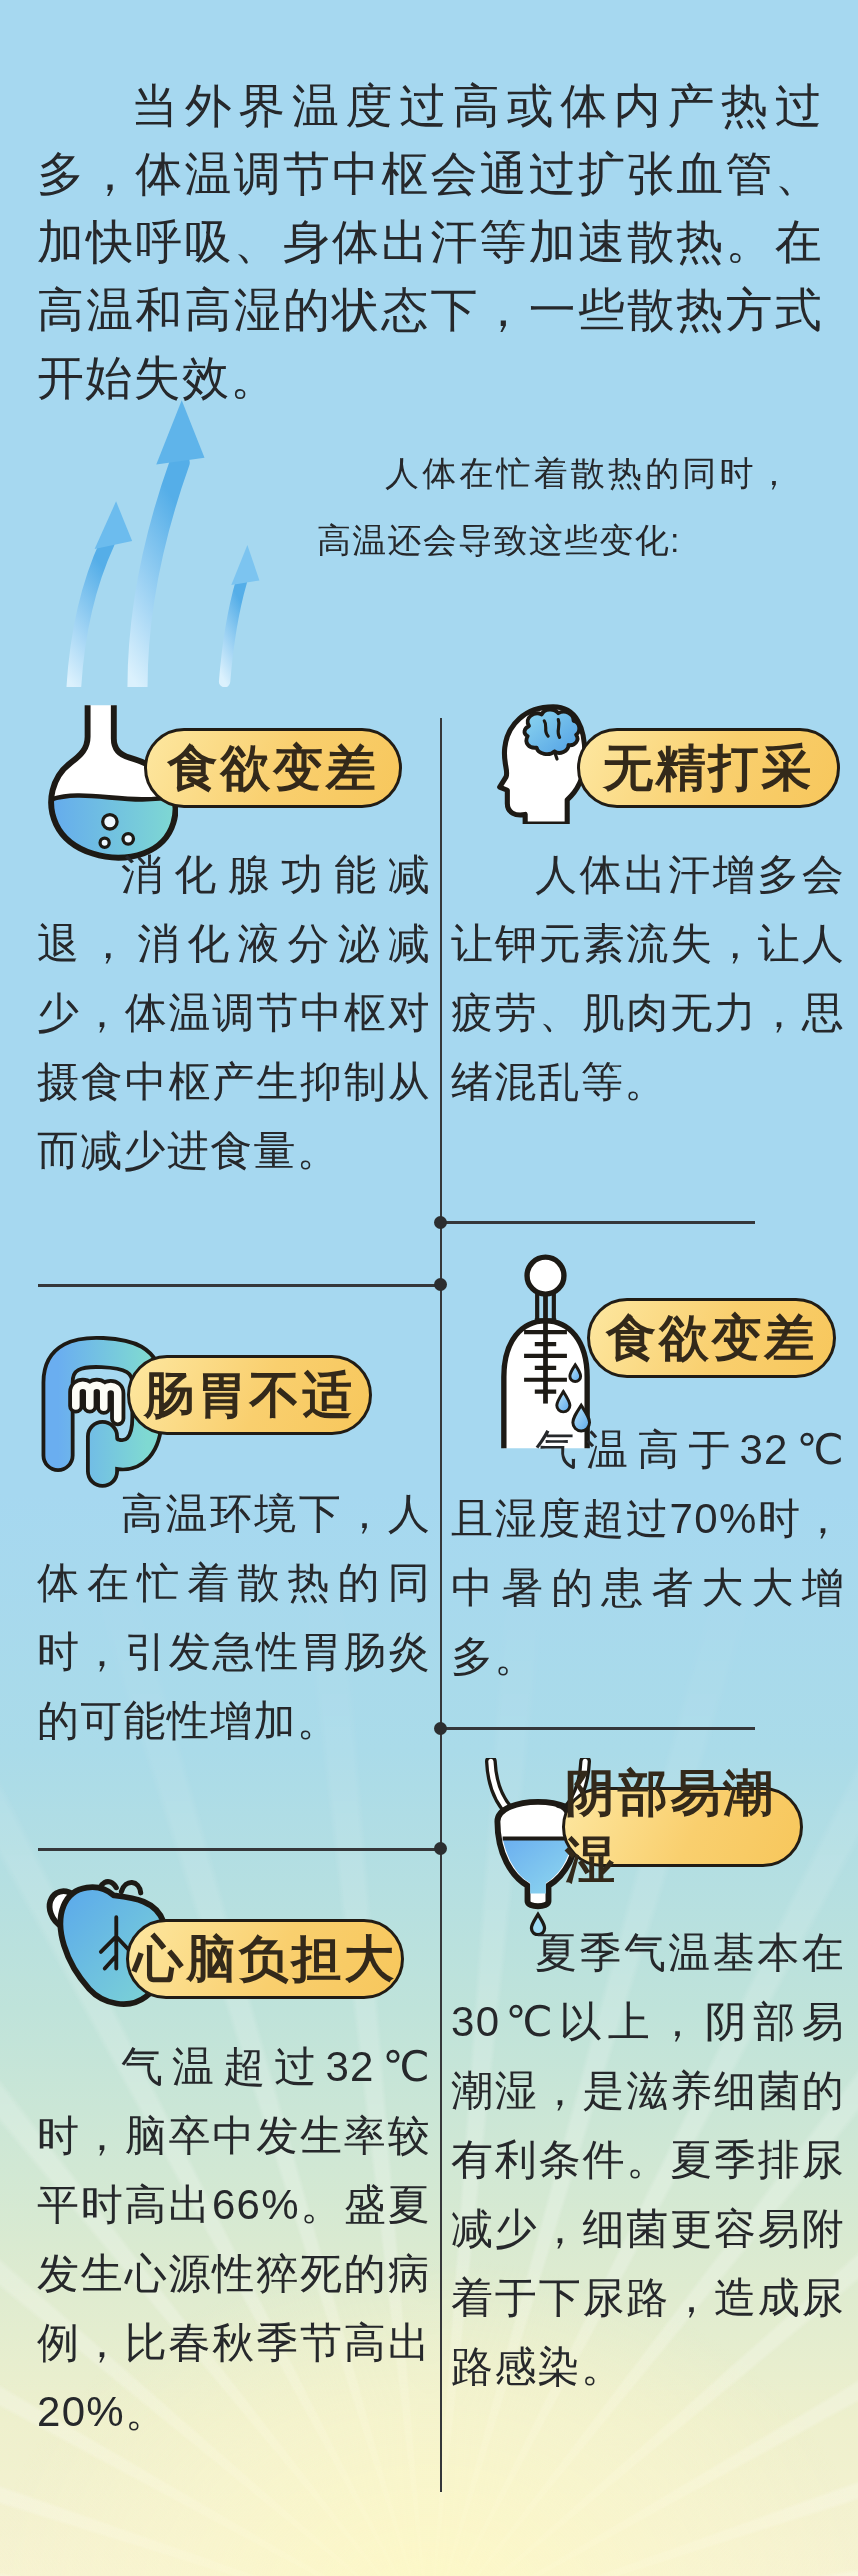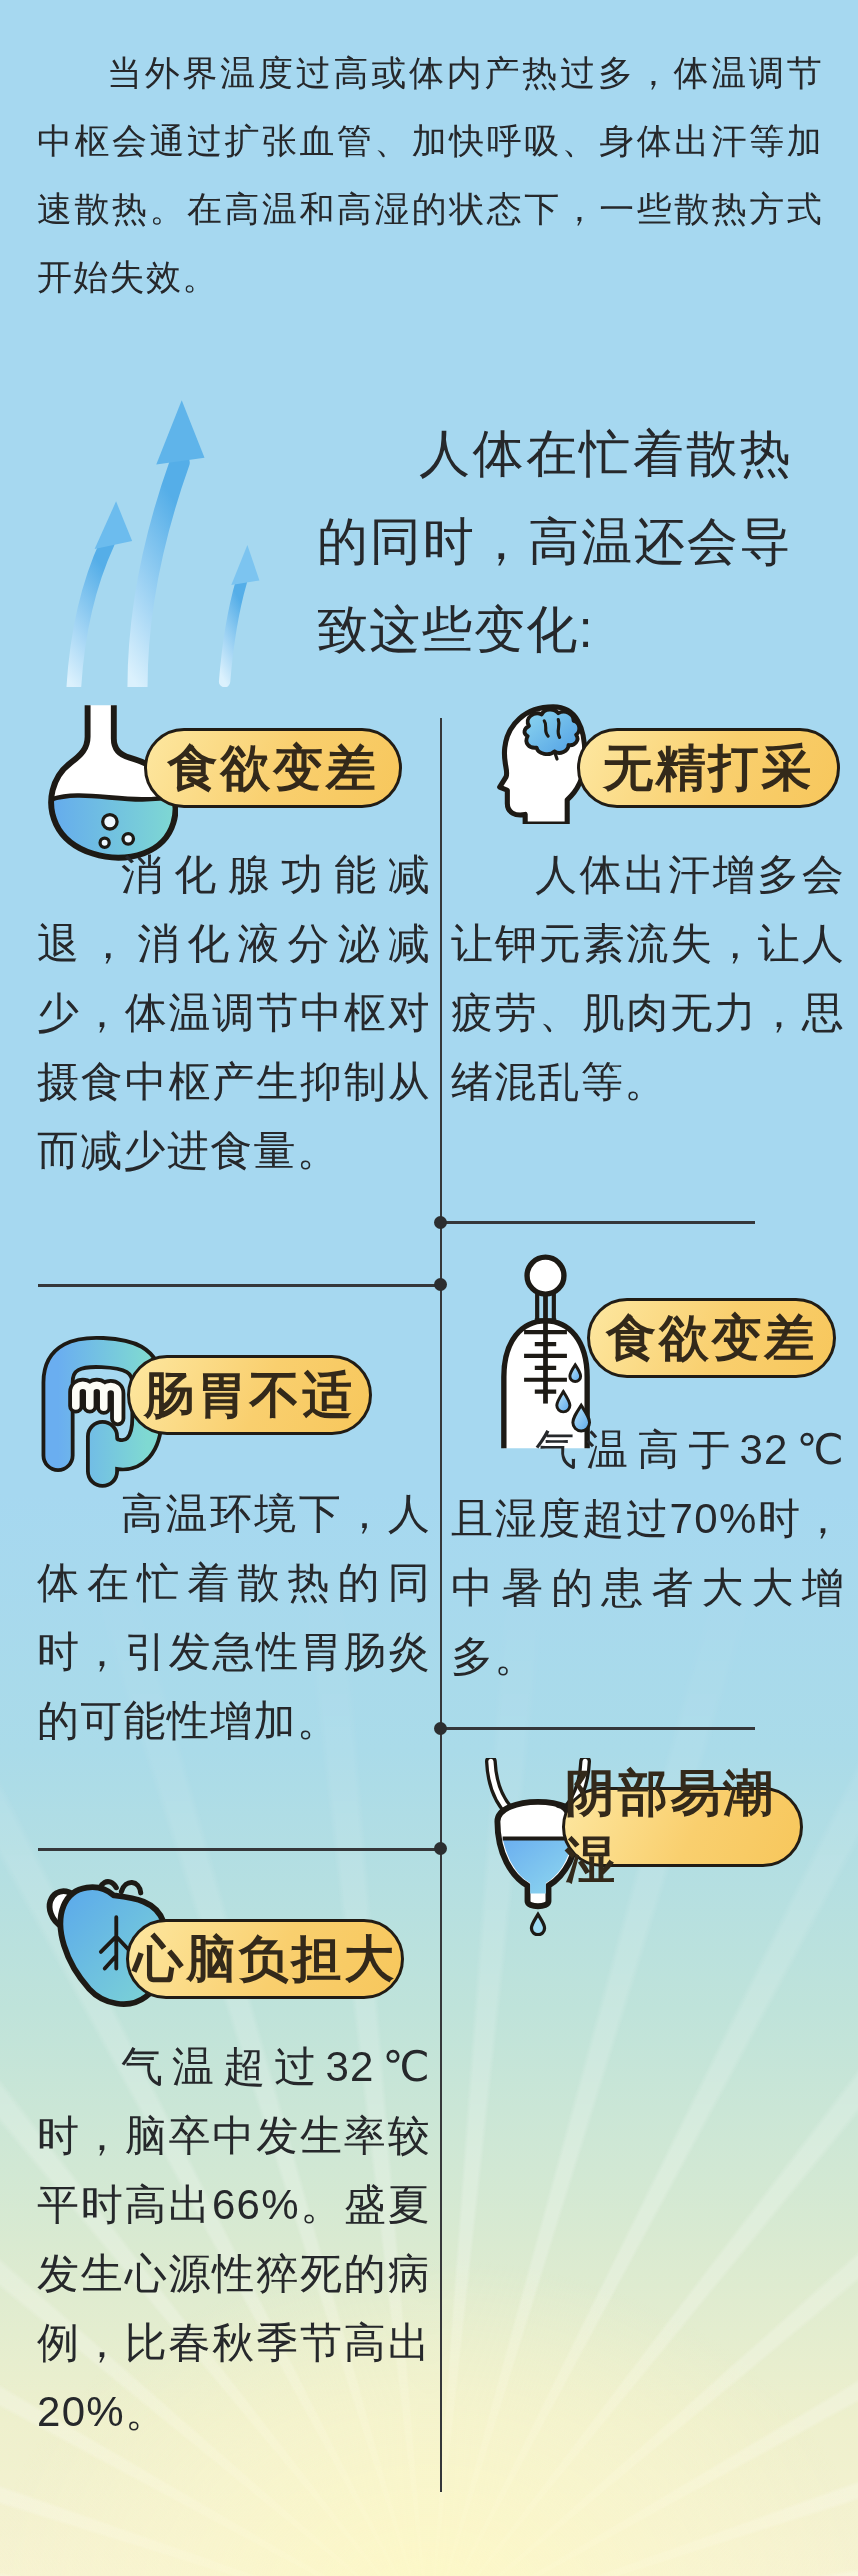--- a/index.html
+++ b/index.html
@@ -7,22 +7,22 @@
   .canvas{position:relative;width:858px;height:2576px;overflow:hidden;
     background:linear-gradient(180deg,#a6d8f0 0%,#a6d8f0 58%,#aadbe9 68%,#bfe3da 78%,#d9ead1 87%,#eef0cd 94%,#f7f3d2 100%);}
   .sunburst{position:absolute;left:0;right:0;bottom:0;height:1006px;pointer-events:none;
     background:
       radial-gradient(ellipse 617px 483px at 50% 103%, rgba(253,248,198,0.95) 0%, rgba(250,246,205,0.55) 42%, rgba(250,246,205,0) 72%),
       repeating-conic-gradient(from 195deg at 50% 106%, rgba(255,255,255,0) 0deg 4deg, rgba(255,255,255,0.22) 4.5deg 6deg, rgba(255,255,255,0) 6.5deg 11deg);
     -webkit-mask-image:linear-gradient(180deg,transparent 0%,#000 60%);
     mask-image:linear-gradient(180deg,transparent 0%,#000 60%);}
   .para{position:absolute;margin:0;font-size:42px;line-height:69px;color:#26282b;
     text-align:justify;text-indent:2em;letter-spacing:1.3px;}
-  #intro{left:37px;top:39px;width:786px;font-size:35px;line-height:68px;}
-  #lead{left:317px;top:410px;width:475px;font-size:51px;line-height:88px;}
+  #intro{left:37px;top:72px;width:786px;font-size:47px;line-height:68px;}
+  #lead{left:317px;top:440px;width:475px;font-size:34px;line-height:67px;}
   #arrows{position:absolute;left:37px;top:372px;}
   .vline{position:absolute;left:440px;top:718px;width:2px;height:1774px;background:#35373a;}
   .hline{position:absolute;height:2.7px;background:#35373a;}
   #hl-r1{left:440px;top:1221px;width:315px;}
   #hl-l1{left:38px;top:1284px;width:404px;}
   #hl-r2{left:440px;top:1727px;width:315px;}
   #hl-l2{left:38px;top:1848px;width:404px;}
   .dot{position:absolute;width:13.4px;height:13.4px;border-radius:50%;background:#2c2e30;}
   #dot1{left:434px;top:1216px;}
   #dot2{left:434px;top:1278px;}
@@ -188,15 +188,16 @@
       <path d="M38,4 C40,50 58,80 88,98 M182,4 C180,50 162,80 132,98" fill="none" stroke="#1d1a15" stroke-width="18" stroke-linecap="round"></path>
       <path d="M38,4 C40,50 58,80 88,98 M182,4 C180,50 162,80 132,98" fill="none" stroke="#ffffff" stroke-width="8" stroke-linecap="round"></path>
       <path d="M48,96 C48,56 172,56 172,96 C172,146 150,180 126,194 L126,218 C126,228 94,228 94,218 L94,194 C70,180 48,146 48,96 Z" fill="#ffffff" stroke="#1d1a15" stroke-width="9" stroke-linejoin="round"></path>
       <path d="M56,122 L164,122 C156,158 140,180 122,190 L122,206 L98,206 L98,190 C80,180 64,158 56,122 Z" fill="url(#g6)"></path>
       <path d="M56,122 L164,122" stroke="#1d1a15" stroke-width="6"></path>
       <path d="M140,72 C150,74 154,80 156,88" fill="none" stroke="#1d1a15" stroke-width="6" stroke-linecap="round"></path>
       <path d="M110,238 c6,10 10,15 10,21 a10,10 0 1 1 -20,0 c0,-6 4,-11 10,-21 Z" fill="#9fdcf4" stroke="#1d1a15" stroke-width="5"></path>
     </svg>
   </span>
   <span class="pill" id="pill-r2">阴部易潮湿</span>
+  <p class="para" id="body-r2">夏季气温基本在30℃以上，阴部易潮湿，是滋养细菌的有利条件。夏季排尿减少，细菌更容易附着于下尿路，造成尿路感染。</p>
 
 </div>
 
 
 </body></html>

